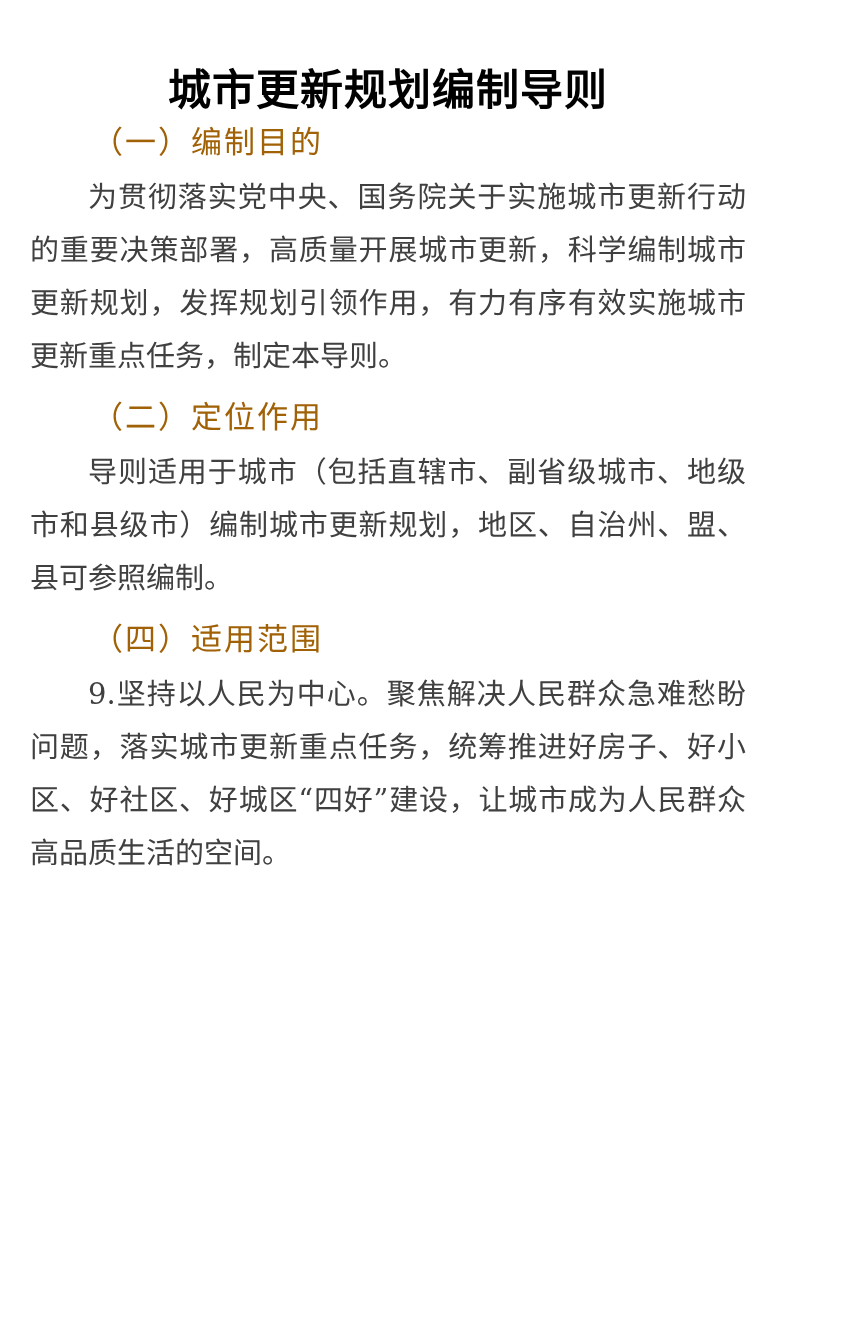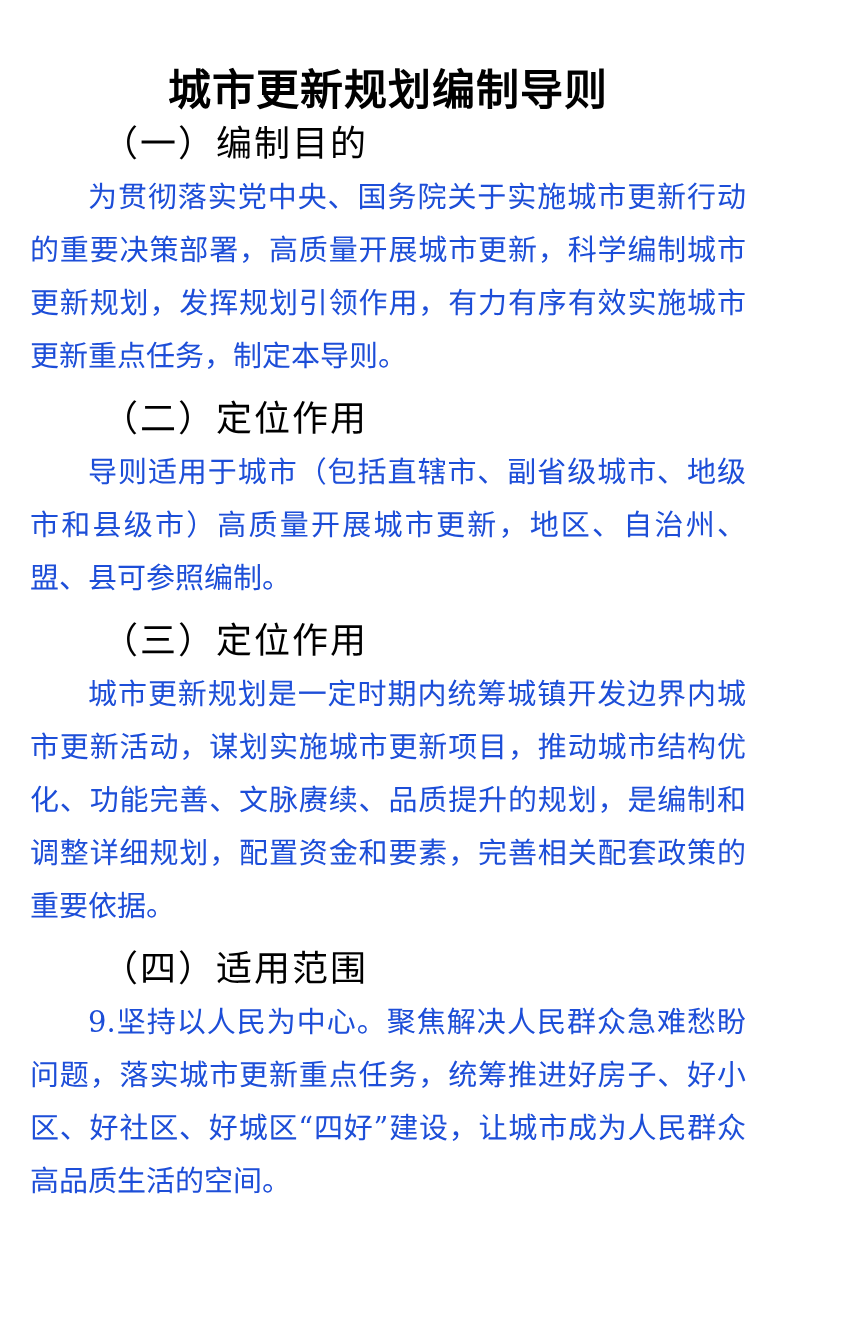--- a/index.html
+++ b/index.html
@@ -36,62 +36,58 @@
     margin: 62px 0 0 0;
     font-family: "DejaVu Sans", sans-serif;
     font-size: 29px;
     font-weight: bold;
     line-height: 53px;
     text-indent: 2em;
     color: #000000;
   }
   .section-heading {
     margin: 0;
-    font-family: Liberation Serif, serif;
-    font-size: 36px;
+    font-family: Liberation Mono, monospace;
+    font-size: 31px;
     font-weight: normal;
     line-height: 53px;
     text-indent: 2em;
     letter-spacing: 2px;
-    color: #000000;
+    color: #a16207;
   }
   .section + .section .section-heading {
     margin-top: 10px;
   }
   .para {
     margin: 0;
     font-family: "DejaVu Serif", serif;
     font-size: 29px;
     line-height: 53px;
     text-indent: 2em;
     text-align: justify;
-    color: #1d4ed8;
+    color: #404040;
   }
 </style>
 </head>
 <body>
 
 <div class="page">
 
   <h1 class="doc-title">城市更新规划编制导则</h1>
 
 
   <div class="section">
     <h3 class="section-heading">（一）编制目的</h3>
     <p class="para">为贯彻落实党中央、国务院关于实施城市更新行动的重要决策部署，高质量开展城市更新，科学编制城市更新规划，发挥规划引领作用，有力有序有效实施城市更新重点任务，制定本导则。</p>
   </div>
 
   <div class="section">
     <h3 class="section-heading">（二）定位作用</h3>
-    <p class="para">导则适用于城市（包括直辖市、副省级城市、地级市和县级市）高质量开展城市更新，地区、自治州、盟、县可参照编制。</p>
+    <p class="para">导则适用于城市（包括直辖市、副省级城市、地级市和县级市）编制城市更新规划，地区、自治州、盟、县可参照编制。</p>
   </div>
 
-  <div class="section">
-    <h3 class="section-heading">（三）定位作用</h3>
-    <p class="para">城市更新规划是一定时期内统筹城镇开发边界内城市更新活动，谋划实施城市更新项目，推动城市结构优化、功能完善、文脉赓续、品质提升的规划，是编制和调整详细规划，配置资金和要素，完善相关配套政策的重要依据。</p>
-  </div>
 
   <div class="section">
     <h3 class="section-heading">（四）适用范围</h3>
     <p class="para">9.坚持以人民为中心。聚焦解决人民群众急难愁盼问题，落实城市更新重点任务，统筹推进好房子、好小区、好社区、好城区“四好”建设，让城市成为人民群众高品质生活的空间。</p>
   </div>
 
 </div>
 
 </body></html>

